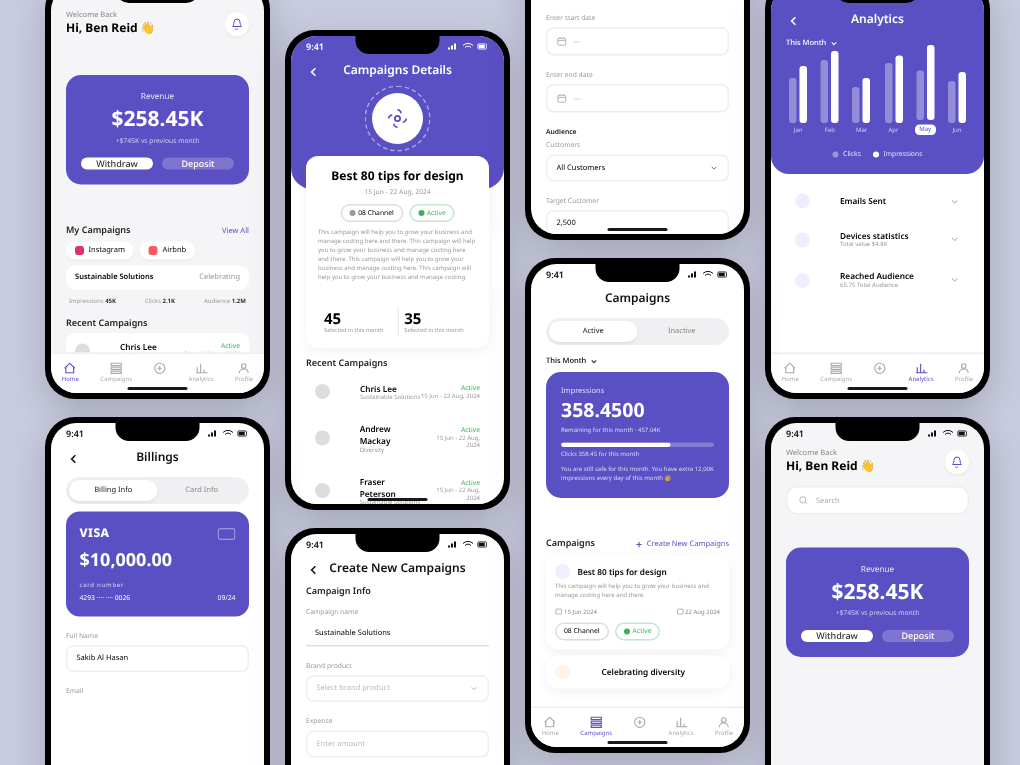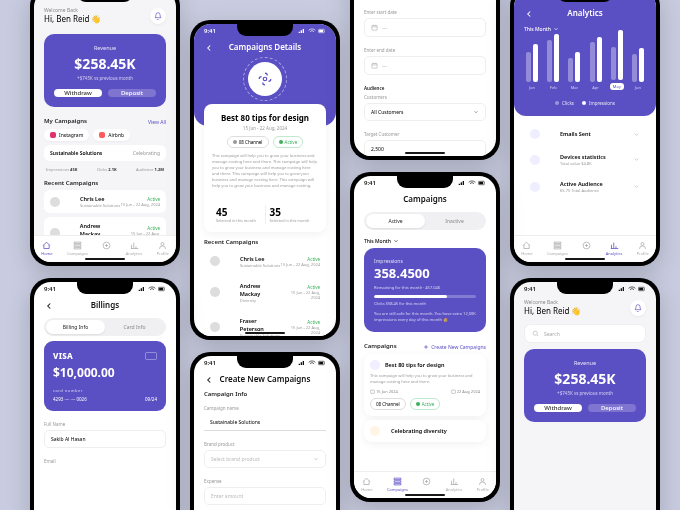--- a/index.html
+++ b/index.html
@@ -10,28 +10,28 @@
 .screen.white{background:#fff}
 .notch{position:absolute;top:0;left:50%;transform:translateX(-50%);width:56px;height:12px;background:#000;border-radius:0 0 9px 9px;z-index:5}
 .sbar{display:flex;justify-content:space-between;align-items:center;padding:3px 10px 0;font-size:6px;font-weight:600;color:#111}
 .sbar.inv{color:#fff}
 .sbar .rt{display:flex;gap:2px;align-items:center}
 .sbar svg{width:8px;height:6px}
 .hdr{display:flex;justify-content:space-between;align-items:center;padding:6px 10px 4px}
 .hdr.ctr{justify-content:center;position:relative}
 .hdr.ctr .bk{position:absolute;left:10px}
 .greet-s{font-size:5px;color:#888}
-.greet{font-size:8px;font-weight:400}
+.greet{font-size:8px;font-weight:700}
 .ttl{font-size:8px;font-weight:600;color:#fff}
 .ttl.dk{color:#111}
 .bell{width:16px;height:16px;border-radius:50%;background:#fff;display:flex;align-items:center;justify-content:center;box-shadow:0 1px 3px rgba(0,0,0,.06)}
 .bell svg{width:8px;height:8px;stroke:#5b4fc4}
 .bk svg{width:10px;height:10px;stroke:#fff}
 .bk.dk svg{stroke:#111}
-.card{background:#5b4fc4;border-radius:10px;padding:10px;margin:6px 10px;color:#fff}
+.card{background:#5b4fc4;border-radius:10px;padding:10px;margin:22px 10px;color:#fff}
 .card-lbl{font-size:5.5px;opacity:.85;text-align:center}
 .card-val{font-size:14px;font-weight:700;text-align:center;margin-top:2px}
 .card-sub{font-size:4.5px;opacity:.7;text-align:center;margin-top:2px}
 .btnrow{display:flex;gap:6px;margin-top:8px}
 .btn{flex:1;text-align:center;padding:0;border-radius:6px;font-size:6px;font-weight:500}
 .btn.wht{background:#fff;color:#333}
 .btn.gho{background:rgba(255,255,255,.22);color:#fff}
 .sec{padding:4px 10px}
 .secrow{display:flex;justify-content:space-between;align-items:flex-end;margin-bottom:4px}
 .sech{font-size:6px;font-weight:600;color:#222}
@@ -461,21 +461,21 @@
               </div>
             </div>
             <svg width="7" height="7" viewBox="0 0 24 24" fill="none" stroke="#bbb" stroke-width="2.5">
               <path d="M6 9l6 6 6-6"></path>
             </svg>
           </div>
       <div class="row">
             <div class="l">
               <div class="av" style="background:#eef"></div>
               <div>
-                <div class="row-t">Active Audience</div>
+                <div class="row-t">Reached Audience</div>
                 <div class="row-s">65.75 Total Audience</div>
               </div>
             </div>
             <svg width="7" height="7" viewBox="0 0 24 24" fill="none" stroke="#bbb" stroke-width="2.5">
               <path d="M6 9l6 6 6-6"></path>
             </svg>
           </div>
     </div>
     <div class="nav">
       <div class="nav-i">
@@ -686,21 +686,21 @@
           <span class="chip">
                 <span>08 Channel</span>
               </span>
           <span class="chip grn">
                 <span class="d"></span>
                 <span>Active</span>
               </span>
         </div>
       </div>
       <div class="wcard" style="padding:6px;margin-top:4px">
-        <div style="display:flex;gap:11px;align-items:center">
+        <div style="display:flex;gap:21px;align-items:center">
               <div class="av" style="background:#fff4e6"></div>
               <div class="row-t">Celebrating diversity</div>
             </div>
       </div>
     </div>
     <div class="nav">
       <div class="nav-i">
             <svg viewBox="0 0 24 24">
               <path d="M3 12l9-9 9 9M5 10v10h14V10"></path>
             </svg>

